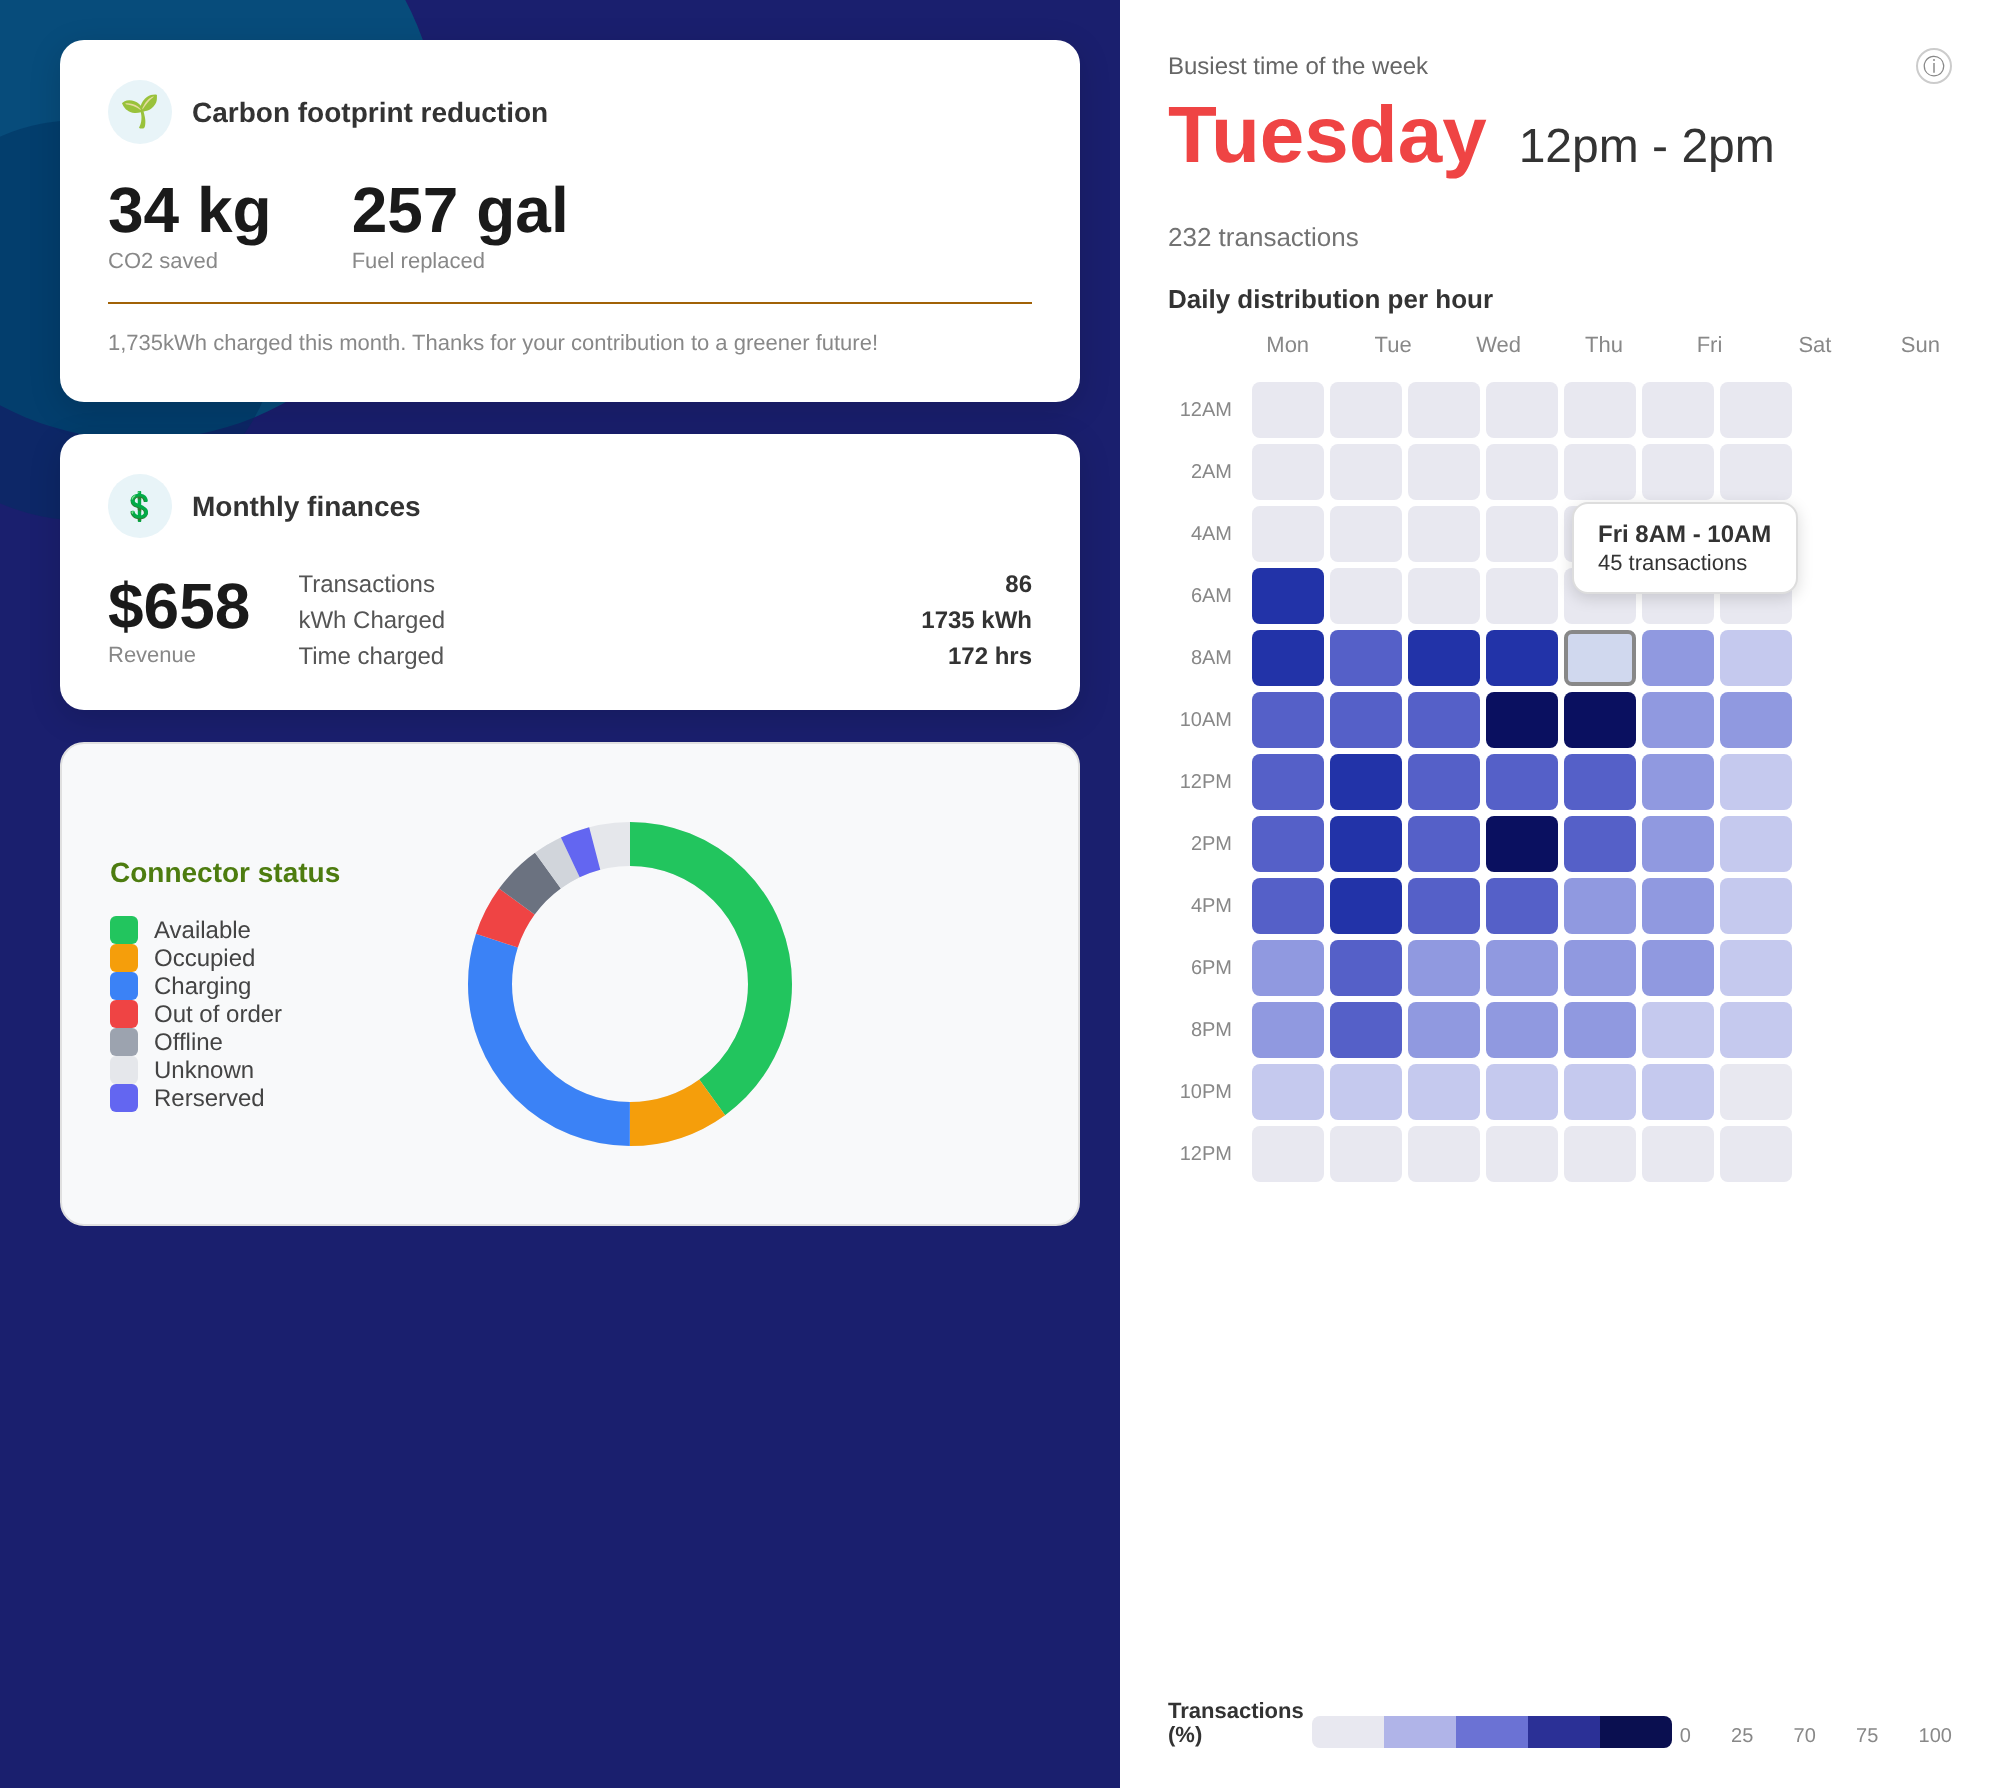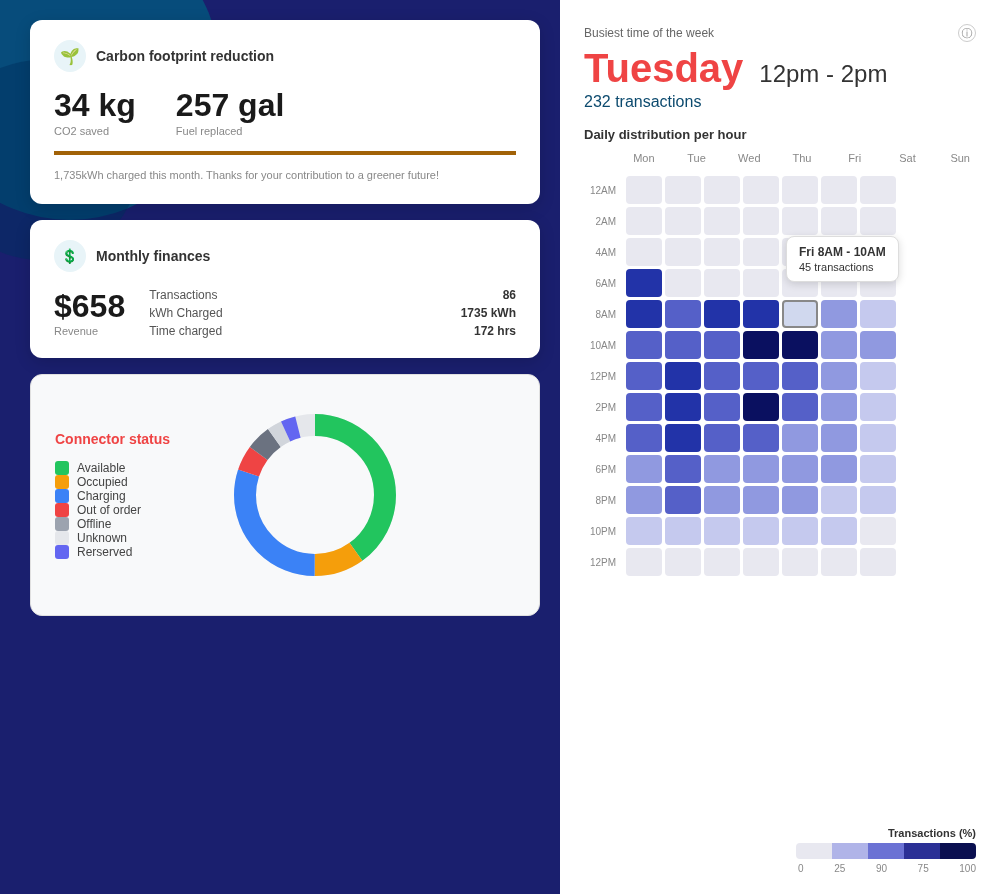--- a/index.html
+++ b/index.html
@@ -100,21 +100,21 @@
     .metric-label {
       font-size: 11px;
       color: #888;
       margin-top: 2px;
     }
 
     .card-description {
       font-size: 11px;
       color: #888;
       line-height: 1.5;
-      border-top: 4px solid #a16207;
+      border-top: 1px solid #a16207;
       padding-top: 12px;
     }
 
     
     .finances-row {
       display: flex;
       gap: 24px;
       align-items: flex-start;
     }
 
@@ -168,21 +168,21 @@
     .connector-legend {
       display: flex;
       flex-direction: column;
       gap: 8px;
       min-width: 140px;
     }
 
     .connector-legend h3 {
       font-size: 14px;
       font-weight: 700;
-      color: #ef4444;
+      color: #4d7c0f;
       margin-bottom: 6px;
     }
 
     .legend-item {
       display: flex;
       align-items: center;
       gap: 8px;
       font-size: 12px;
       color: #444;
     }
@@ -269,23 +269,23 @@
       text-align: center;
     }
 
     .busiest-time {
       font-size: 24px;
       font-weight: 400;
       color: #333;
     }
 
     .busiest-transactions {
-      font-size: 16px;
-      color: #0c4a6e;
-      margin-top: 2px;
+      font-size: 13px;
+      color: #737373;
+      margin-top: 20px;
     }
 
     
     .heatmap-section {
       flex: 1;
     }
 
     .heatmap-title {
       font-size: 13px;
       font-weight: 600;
@@ -371,21 +371,21 @@
 
     .tooltip-title {
       font-weight: 600;
       font-size: 12px;
       margin-bottom: 2px;
     }
 
     
     .legend-bar-section {
       display: flex;
-      flex-direction: column;
+      flex-direction: row;
       align-items: flex-end;
       gap: 4px;
       margin-top: 8px;
     }
 
     .legend-bar-label {
       font-size: 11px;
       font-weight: 600;
       color: #333;
       align-self: flex-end;
@@ -710,20 +710,20 @@
           <div class="legend-bar-segment" style="background:#e8e8f0;"></div>
           <div class="legend-bar-segment" style="background:#b0b4e8;"></div>
           <div class="legend-bar-segment" style="background:#6b72d4;"></div>
           <div class="legend-bar-segment" style="background:#2b3096;"></div>
           <div class="legend-bar-segment" style="background:#0a0f50;"></div>
         </div>
       </div>
       <div class="legend-ticks" id="legend-ticks">
           <span>0</span>
           <span>25</span>
-          <span>90</span>
+          <span>70</span>
           <span>75</span>
           <span>100</span>
         </div>
     </div>
 
   </div>
 </div>
 
 </body></html>

